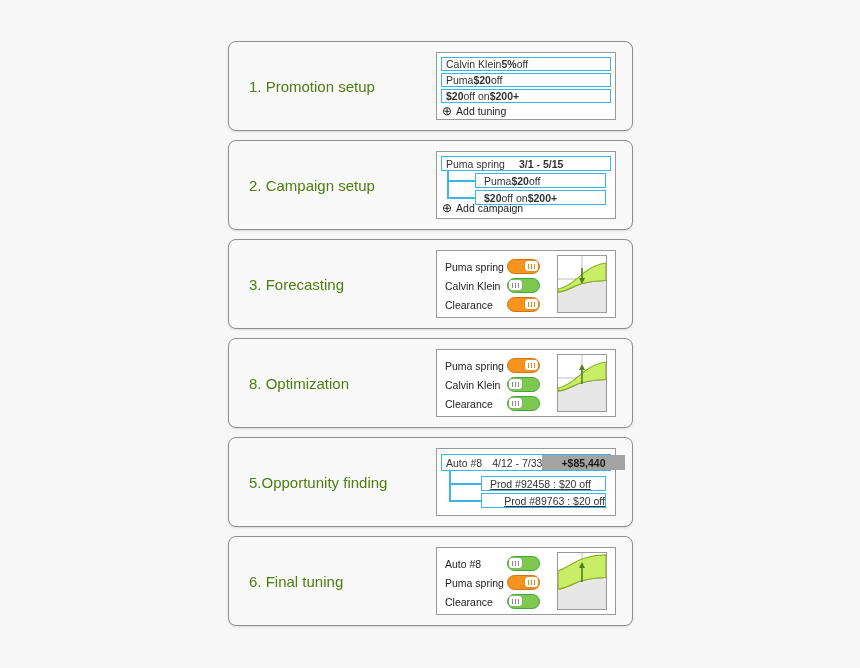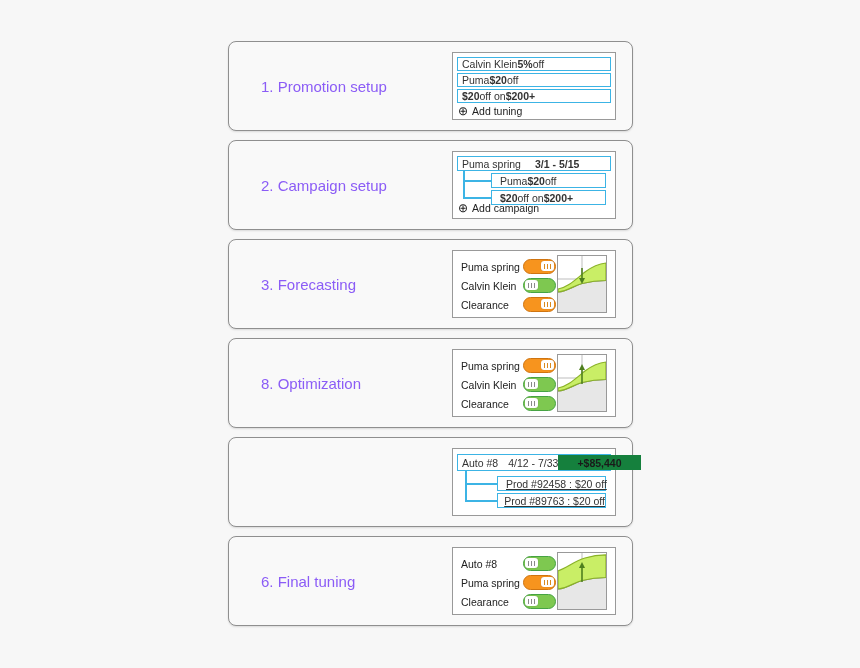--- a/index.html
+++ b/index.html
@@ -15,27 +15,27 @@
   .card {
     position:relative;
     width:405px; height:90px;
     margin-bottom:9px;
     background:#f9f9f9;
     border:1.5px solid #8f8f8f;
     border-radius:8px;
     box-shadow:0 1px 2px rgba(0,0,0,0.12);
   }
   .card-label {
-    position:absolute; left:32px; top:50%;
+    position:absolute; left:20px; top:50%;
     transform:translateY(-50%);
-    font-size:15px; color:#8b5cf6; white-space:nowrap;
+    font-size:15px; color:#4d7c0f; white-space:nowrap;
   }
   .panel {
     position:absolute; right:16px; top:10px;
-    width:164px; height:68px;
+    width:180px; height:68px;
     background:#ffffff;
     border:1px solid #999999;
   }
   
   .box-row {
     position:relative;
     height:14px;
     border:1px solid #3cb4e5;
     background:#fff;
     font-size:10.5px; line-height:12px;
@@ -75,21 +75,21 @@
   .campaign .child-2 { top:38px; }
   .campaign .tv { left:10px; top:19px; width:1.5px; height:27px; }
   .campaign .th1 { left:10px; top:28px; width:28px; height:1.5px; }
   .campaign .th2 { left:10px; top:45px; width:28px; height:1.5px; }
   .campaign .add-row { position:absolute; left:5px; bottom:4px; margin:0; }
   
   .auto .parent-row { top:5px; height:17px; padding-right:0; }
   .auto .parent-row .dates { margin-left:10px; }
   .chip {
     margin-left:auto; height:100%;
-    background:#15803d; color:#1a1a1a;
+    background:#a3a3a3; color:#1a1a1a;
     display:flex; align-items:center;
     padding:0 19px; font-size:10.5px;
   }
   .auto .child-row { left:44px;text-decoration:underline; }
   .auto .child-1 { top:27px; }
   .auto .child-2 { top:44px;justify-content:flex-end; }
   .auto .tv { left:12px; top:22px; width:1.5px; height:29.5px; }
   .auto .th1 { left:12px; top:34px; width:32px; height:1.5px; }
   .auto .th2 { left:12px; top:51px; width:32px; height:1.5px; }
   
@@ -293,20 +293,21 @@
           <g class="arrow-down">
             <line x1="24" y1="12" x2="24" y2="24" stroke="#4e7f1e" stroke-width="1.6"></line>
             <path d="M24,28 L21,22 L27,22 Z" fill="#4e7f1e"></path>
           </g>
         </svg>
       </div>
     </div>
   </div>
 
   <div class="card">
+    <div class="card-label">5.Opportunity finding</div>
     <div class="panel auto">
       <div class="tree">
         <div class="parent-row">
           <span>Auto #8</span>
           <span class="dates">4/12 - 7/33</span>
           <span class="chip">+$85,440</span>
         </div>
         <div class="tline tv"></div>
         <div class="tline th1"></div>
         <div class="tline th2"></div>

